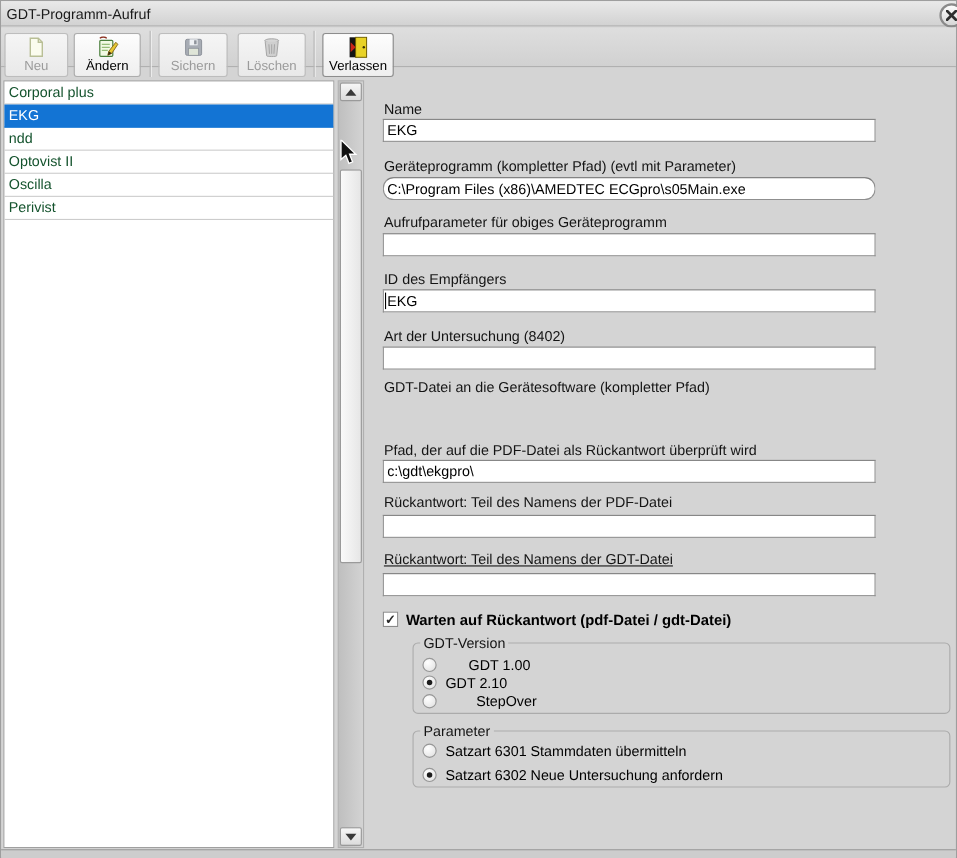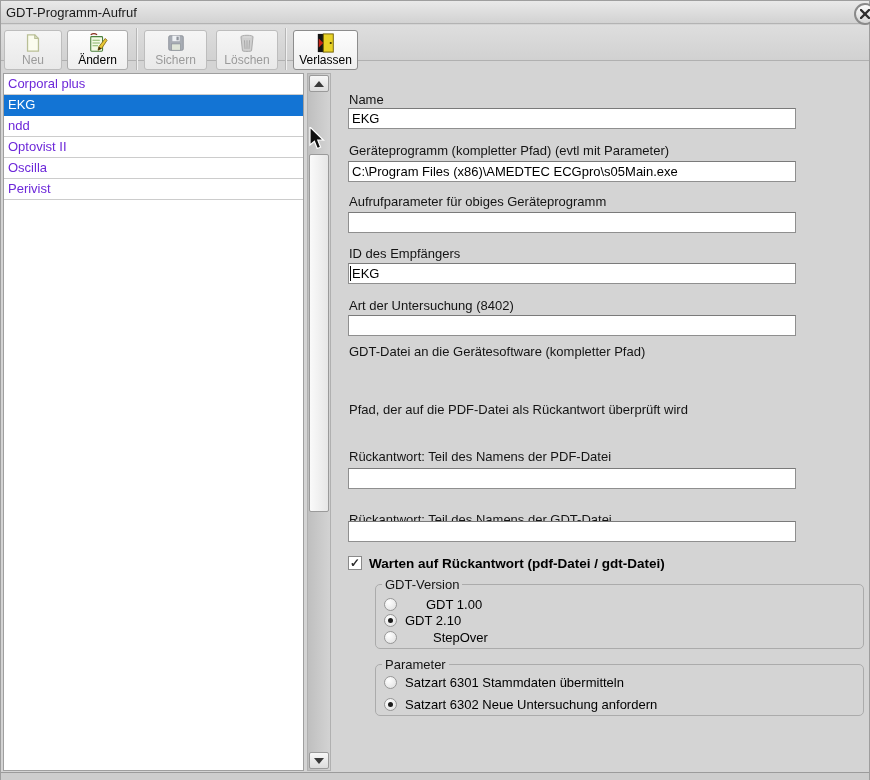--- a/index.html
+++ b/index.html
@@ -52,21 +52,21 @@
     border-left:1px solid #b6b6b6; border-right:1px solid #f0f0f0;
   }
 
   
   .listbox {
     position:absolute; left:2px; top:72px; width:301px; height:698px;
     background:#fff; border:1px solid #9f9f9f;
   }
   .list-row {
     height:21px; line-height:20px; padding-left:4px; font-size:13px;
-    border-bottom:1px solid #cccccc; color:#6d28d9; white-space:nowrap;
+    border-bottom:1px solid #cccccc; color:#14532d; white-space:nowrap;
   }
   .list-row.selected { background:#1374d4; color:#fff; border-bottom-color:#1374d4; }
 
   
   .scrollbar {
     position:absolute; left:306px; top:72px; width:24px; height:698px;
     background:linear-gradient(90deg,#bfbfbf,#d3d3d3);
     border:1px solid #b0b0b0;
   }
   .sb-btn {
@@ -231,40 +231,41 @@
   <svg class="cursor" viewBox="0 0 17 24">
     <polygon points="1,0 1,18 5.4,14.2 8.2,21.5 11.6,20.2 8.8,13.2 14.5,13.2" fill="#111" stroke="#fff" stroke-width="1.2"></polygon>
   </svg>
 
   <div class="form">
 
     <span class="f-label" style="top:19px;">Name</span>
     <input class="f-input" style="top: 35px;" value="EKG">
 
     <span class="f-label" style="top:70px;">Geräteprogramm (kompletter Pfad) (evtl mit Parameter)</span>
-    <input class="f-input" style="top: 88px;" value="C:\Program Files (x86)\AMEDTEC ECGpro\s05Main.exe">
+    <input class="f-input" style="top: 88px; border-radius: 10px;" value="C:\Program Files (x86)\AMEDTEC ECGpro\s05Main.exe">
 
     <span class="f-label" style="top:121px;">Aufrufparameter für obiges Geräteprogramm</span>
     <input class="f-input" style="top: 139px;" value="">
 
     <span class="f-label" style="top:173px;">ID des Empfängers</span>
     <input class="f-input" style="top: 190px;" value="EKG">
     <div class="caret"></div>
 
     <span class="f-label" style="top:225px;">Art der Untersuchung (8402)</span>
     <input class="f-input" style="top: 242px;" value="">
 
     <span class="f-label" style="top:271px;">GDT-Datei an die Gerätesoftware (kompletter Pfad)</span>
 
     <span class="f-label" style="top:329px;">Pfad, der auf die PDF-Datei als Rückantwort überprüft wird</span>
+    <input class="f-input" style="top: 345px;" value="c:\gdt\ekgpro\">
 
     <span class="f-label" style="top:376px;">Rückantwort: Teil des Namens der PDF-Datei</span>
     <input class="f-input" style="top: 395px;" value="">
 
-    <span class="f-label" style="top:439px;">Rückantwort: Teil des Namens der GDT-Datei</span>
+    <span class="f-label" style="top:428px;text-decoration:underline;">Rückantwort: Teil des Namens der GDT-Datei</span>
     <input class="f-input" style="top: 448px;" value="">
 
     <div class="chk-row">
       <span class="chk-box">✓</span>
       <span class="chk-label">Warten auf Rückantwort (pdf-Datei / gdt-Datei)</span>
     </div>
 
     <div class="groupbox gb-version">
       <span class="gb-title">GDT-Version</span>
       <div class="radio-row" style="top:12px;gap:21px;">

